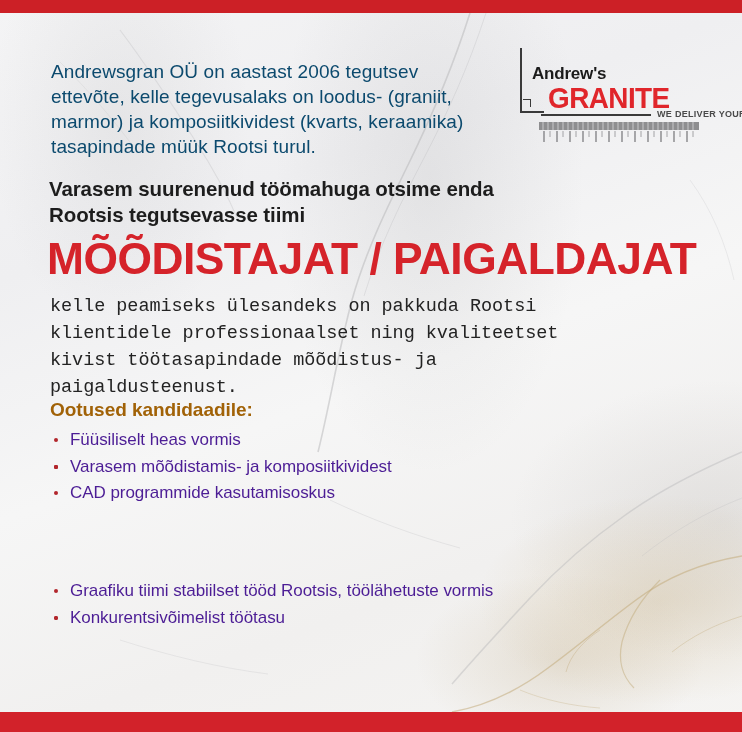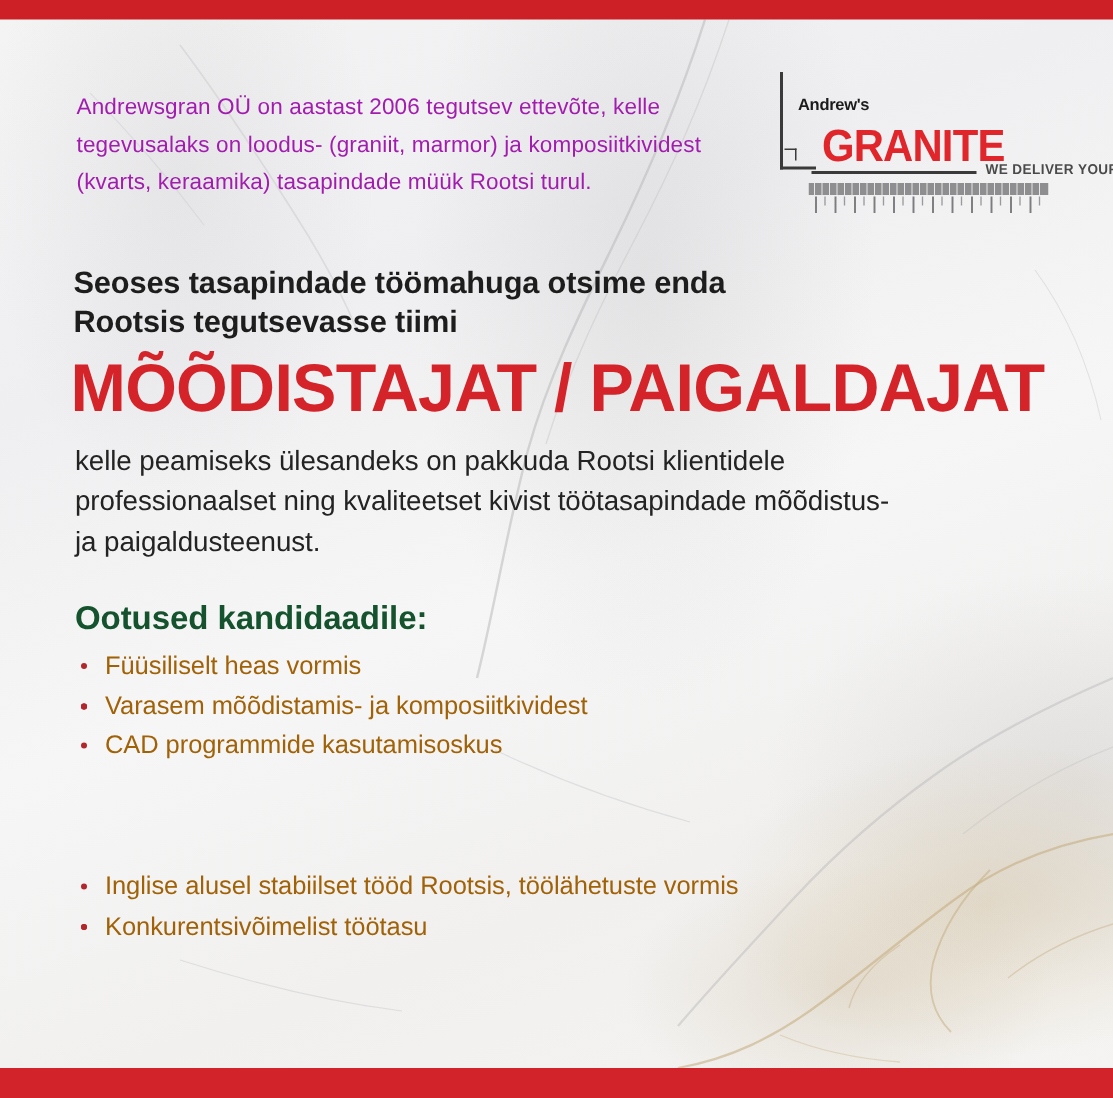--- a/index.html
+++ b/index.html
@@ -50,23 +50,23 @@
   .content {
     position: absolute;
     left: 0; top: 0;
     width: 742px; height: 732px;
   }
 
   .intro {
     position: absolute;
     left: 51px; top: 59px;
     width: 430px;
-    font-size: 15px;
+    font-size: 19px;
     line-height: 25px;
-    color: #a21caf;
+    color: #0c4a6e;
     letter-spacing: 0.1px;
   }
 
   
   .logo {
     position: absolute;
     left: 515px; top: 48px;
     width: 200px; height: 85px;
   }
   .logo-rule-vert {
@@ -86,21 +86,21 @@
     position: absolute;
     left: 8px; top: 51px;
     width: 7px; height: 7px;
     border-right: 1.4px solid #3a3a3a;
     border-top: 1.4px solid #3a3a3a;
     transform: rotate(0deg);
   }
   .logo-andrews {
     position: absolute;
     left: 17px; top: 16px;
-    font-size: 11px;
+    font-size: 17px;
     font-weight: bold;
     color: #1b1b1b;
     letter-spacing: -0.2px;
   }
   .logo-granite {
     position: absolute;
     left: 33px; top: 33px;
     font-size: 30px;
     font-weight: bold;
     color: #e0262b;
@@ -153,42 +153,43 @@
   }
 
   .desc {
     position: absolute;
     left: 50px; top: 293px;
     width: 560px;
     font-size: 18.5px;
     line-height: 27px;
     color: #232323;
     letter-spacing: -0.05px;
+    font-family: Liberation Mono, monospace;
   }
 
   
   .block { position: absolute; left: 50px; }
   .block-title {
-    font-size: 22px;
-    font-weight: bold;
-    color: #14532d;
+    font-size: 19px;
+    font-weight: bold;
+    color: #a16207;
     margin: 0 0 6px 0;
     letter-spacing: -0.05px;
   }
   ul.list {
     list-style: none;
     margin: 0;
     padding: 0;
   }
   ul.list li {
     position: relative;
     padding-left: 20px;
     font-size: 17px;
     line-height: 26.5px;
-    color: #a16207;
+    color: #4c1d95;
     letter-spacing: -0.05px;
   }
   ul.list li .dot {
     position: absolute;
     left: 4px; top: 11px;
     width: 4px; height: 4px;
     border-radius: 50%;
     background: #b2262c;
   }
 
@@ -303,21 +304,21 @@
             <line x1="102" y1="9" x2="102" y2="15"></line>
             <line x1="115" y1="9" x2="115" y2="15"></line>
             <line x1="128" y1="9" x2="128" y2="15"></line>
             <line x1="141" y1="9" x2="141" y2="15"></line>
             <line x1="154" y1="9" x2="154" y2="15"></line>
           </g>
         </svg>
       </div>
     </div>
 
-    <div class="lead">Seoses tasapindade töömahuga otsime enda Rootsis tegutsevasse tiimi</div>
+    <div class="lead">Varasem suurenenud töömahuga otsime enda Rootsis tegutsevasse tiimi</div>
 
     <div class="headline">MÕÕDISTAJAT / PAIGALDAJAT</div>
 
     <div class="desc">kelle peamiseks ülesandeks on pakkuda Rootsi klientidele professionaalset ning kvaliteetset kivist töötasapindade mõõdistus- ja paigaldusteenust.</div>
 
     <div class="block" id="block-expect">
       <div class="block-title">Ootused kandidaadile:</div>
       <ul class="list">
         <li>
           <span class="dot"></span>
@@ -337,21 +338,21 @@
           <span class="dot"></span>
           <span>CAD programmide kasutamisoskus</span>
         </li>
       </ul>
     </div>
 
     <div class="block" id="block-offer">
       <ul class="list">
         <li>
           <span class="dot"></span>
-          <span>Inglise alusel stabiilset tööd Rootsis, töölähetuste vormis</span>
+          <span>Graafiku tiimi stabiilset tööd Rootsis, töölähetuste vormis</span>
         </li>
         <li>
           <span class="dot"></span>
         </li>
         <li>
           <span class="dot"></span>
           <span>Konkurentsivõimelist töötasu</span>
         </li>
       </ul>
     </div>

